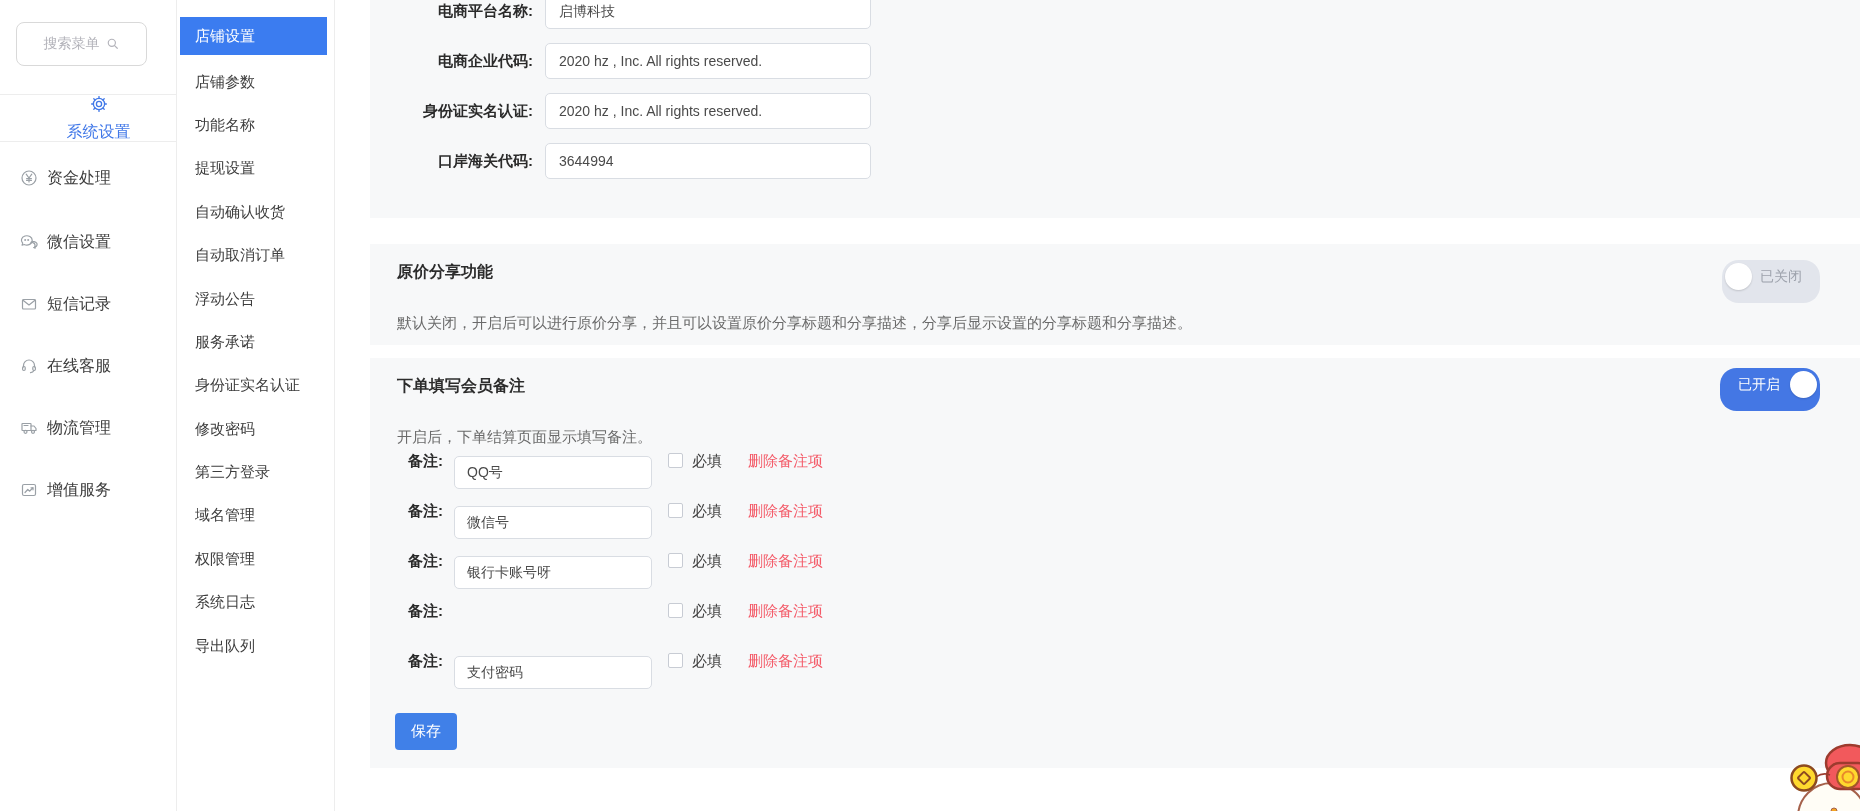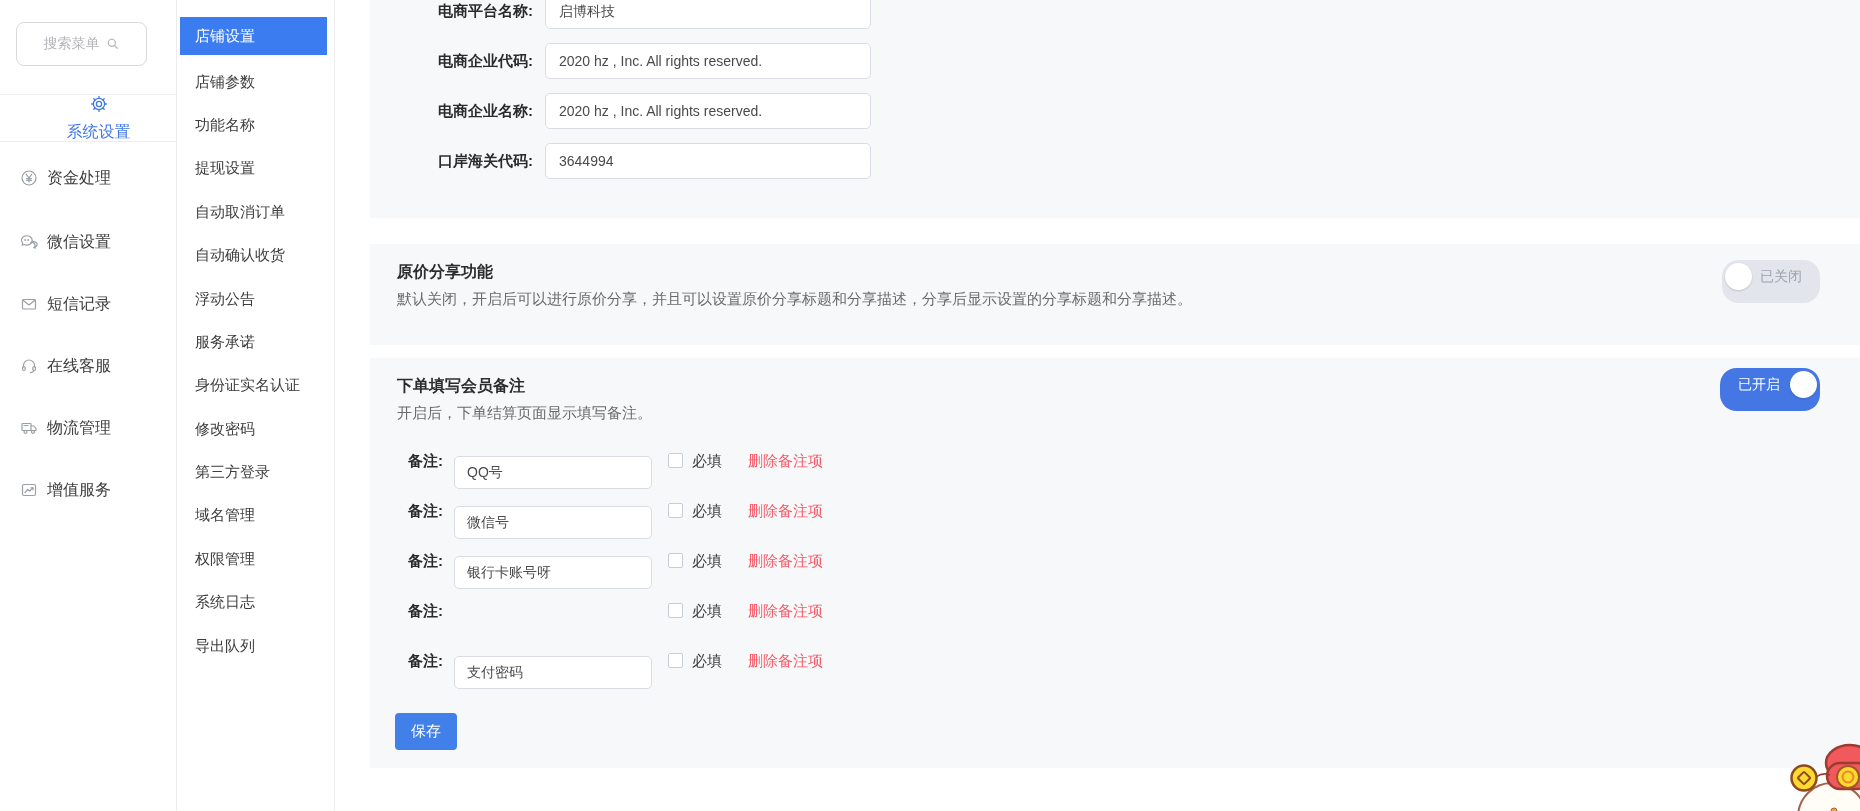--- a/index.html
+++ b/index.html
@@ -26,21 +26,21 @@
   .card { position:absolute; left:35px; right:0; background:#f7f8f9; }
   .card1 { top:-20px; height:238px; }
   .card2 { top:244px; height:101px; }
   .card3 { top:358px; height:410px; }
 
   .frow { position:absolute; height:36px; }
   .frow .flabel { position:absolute; left:40px; width:123px; text-align:right; line-height:36px; font-weight:bold; font-size:15px; color:#2b2b2b; }
   .frow .finput { position:absolute; left:175px; width:326px; height:36px; background:#fff; border:1px solid #d9dde3; border-radius:5px; font-size:14px; color:#4a4a4a; line-height:34px; padding-left:13px; }
 
   .sec-title { position:absolute; left:27px; font-size:16px; font-weight:bold; color:#2c2c2c; }
-  .sec-desc { position:absolute; left:27px; font-size:15px; color:#6a6a6a; }
+  .sec-desc { position:absolute; left:27px; font-size:15px; color:#6a6a6a;margin-top:24px; }
 
   .toggle { position:absolute; width:98px; height:43px; border-radius:16.5px; font-size:14px; cursor:pointer; }
   .toggle.off { background:#e2e5ec; color:#9da2ac; }
   .toggle.on { background:#4477e4; color:#fff; }
   .knob { position:absolute; top:3px; width:27px; height:27px; border-radius:50%; background:#fff; box-shadow:0 1px 2px rgba(0,0,0,.15); }
   .toggle.off .knob { left:3px; }
   .toggle.on .knob { right:3px; }
   .toggle .t-label { position:absolute; top:0; line-height:33px; }
   .toggle.off .t-label { left:38px; }
   .toggle.on .t-label { left:18px; }
@@ -159,22 +159,22 @@
     <span>增值服务</span>
   </div>
 </div>
 
 <div class="submenu">
   <div class="submenu-list">
     <div class="sub-item active">店铺设置</div>
     <div class="sub-item">店铺参数</div>
     <div class="sub-item">功能名称</div>
     <div class="sub-item">提现设置</div>
+    <div class="sub-item">自动确认收货</div>
     <div class="sub-item">自动取消订单</div>
-    <div class="sub-item">自动确认收货</div>
     <div class="sub-item">浮动公告</div>
     <div class="sub-item">服务承诺</div>
     <div class="sub-item">身份证实名认证</div>
     <div class="sub-item">修改密码</div>
     <div class="sub-item">第三方登录</div>
     <div class="sub-item">域名管理</div>
     <div class="sub-item">权限管理</div>
     <div class="sub-item">系统日志</div>
     <div class="sub-item">导出队列</div>
   </div>
@@ -185,21 +185,21 @@
   <div class="card card1">
     <div class="frow" style="top:13px;">
       <div class="flabel">电商平台名称:</div>
       <div class="finput">启博科技</div>
     </div>
     <div class="frow" style="top:63px;">
       <div class="flabel">电商企业代码:</div>
       <div class="finput">2020 hz , Inc. All rights reserved.</div>
     </div>
     <div class="frow" style="top:113px;">
-      <div class="flabel">电商企业名称:</div>
+      <div class="flabel">身份证实名认证:</div>
       <div class="finput">2020 hz , Inc. All rights reserved.</div>
     </div>
     <div class="frow" style="top:163px;">
       <div class="flabel">口岸海关代码:</div>
       <div class="finput">3644994</div>
     </div>
   </div>
 
   <div class="card card2">
     <div class="sec-title" style="top:18px;">原价分享功能</div>

